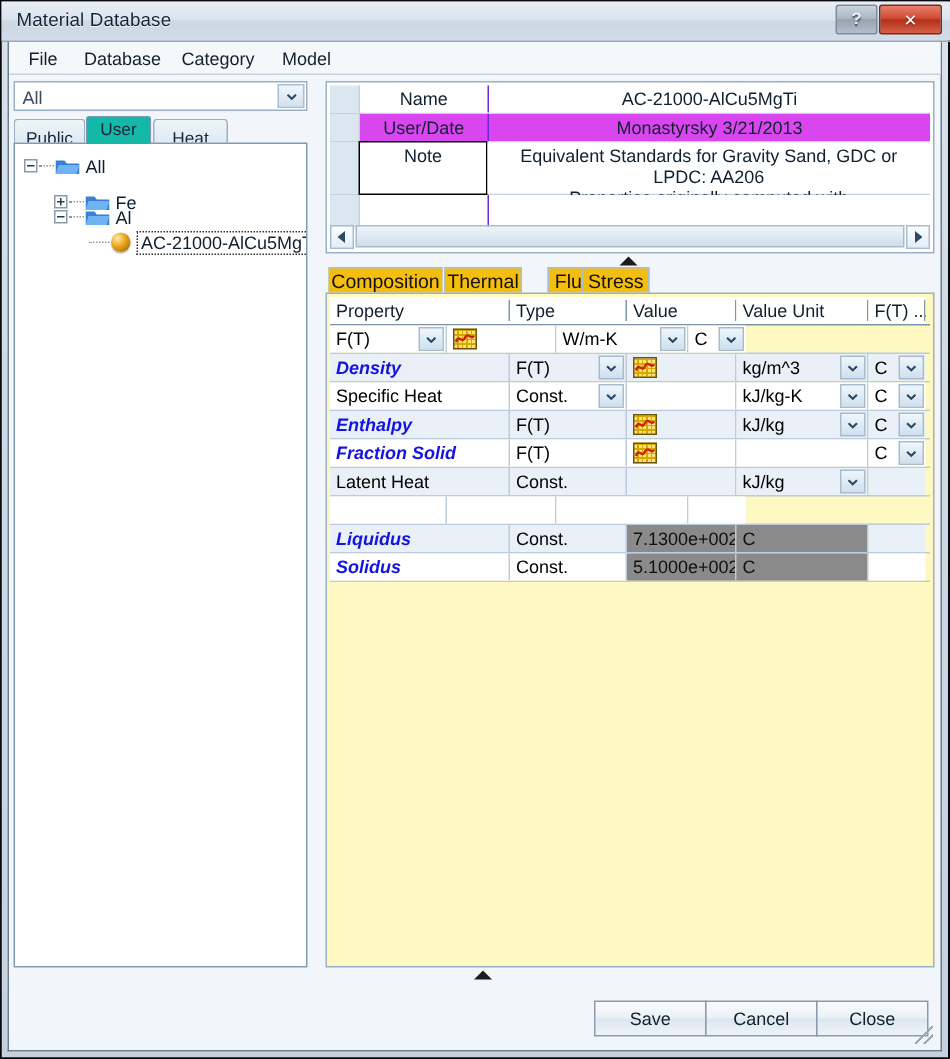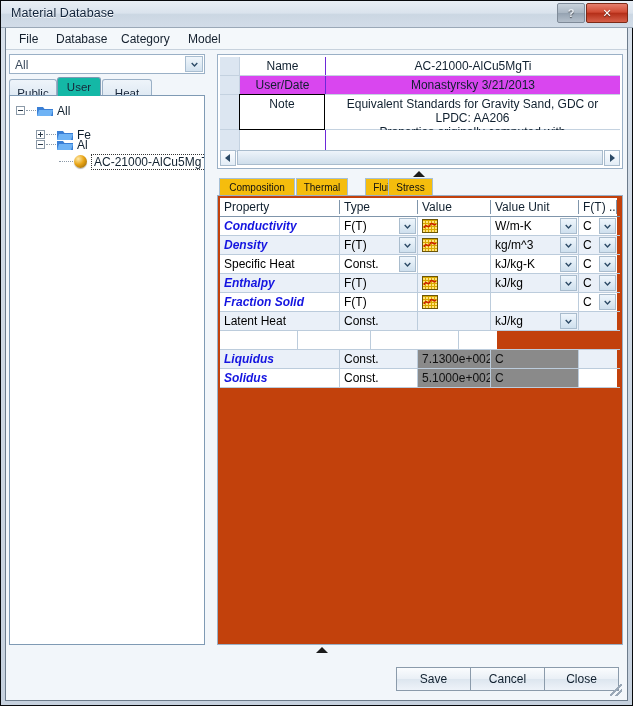--- a/index.html
+++ b/index.html
@@ -183,28 +183,28 @@
     border-left:6px solid transparent;border-right:6px solid transparent;
     border-bottom:6px solid #1b1b1b;
   }
   
   #ytabs{position:absolute;left:0;top:124px;height:18px;right:0;}
   .ytab{
     position:absolute;top:0;height:18px;
     background:#f5bd0d;
     border:1px solid #a6c0d6;
     box-sizing:border-box;
-    font-size:10px;color:#111;
+    font-size:13px;color:#111;
     display:flex;align-items:center;justify-content:center;
     padding:0 5px;
   }
   
   #pgrid-wrap{
     position:absolute;left:0;top:141px;right:0;bottom:0;
-    background:#c2410c;border:1px solid #9ab0c6;box-sizing:border-box;padding-left:36px;
+    background:#fef9c3;border:1px solid #9ab0c6;box-sizing:border-box;padding-left:36px;
   }
   #pgrid{
     position:absolute;left:2px;top:2px;right:2px;
   }
   .prow{display:flex;height:19px;box-sizing:border-box;border-bottom:1px solid #bcccdc;}
   .pcell{
     box-sizing:border-box;border-right:1px solid #bcccdc;
     display:flex;align-items:center;position:relative;
     padding:0 4px;font-size:12px;overflow:hidden;white-space:nowrap;
   }
@@ -398,23 +398,20 @@
 
           <div class="prow hdr">
             <div class="pcell c-prop">Property</div>
             <div class="pcell c-type">Type</div>
             <div class="pcell c-val">Value</div>
             <div class="pcell c-unit">Value Unit</div>
             <div class="pcell c-ft">F(T) ...</div>
           </div>
 
           <div class="prow">
-            <div class="pcell c-prop">
-                <span class="pname-hl">Conductivity</span>
-              </div>
             <div class="pcell c-type">
                 <span>F(T)</span>
               <span class="ddarrow">
                   <svg class="chev" viewBox="0 0 10 10">
                     <path d="M1 3 L5 7 L9 3" stroke="#2c4a66" stroke-width="2" fill="none"></path>
                   </svg>
                 </span>
               </div>
             <div class="pcell c-val">
               <span class="charticon">

